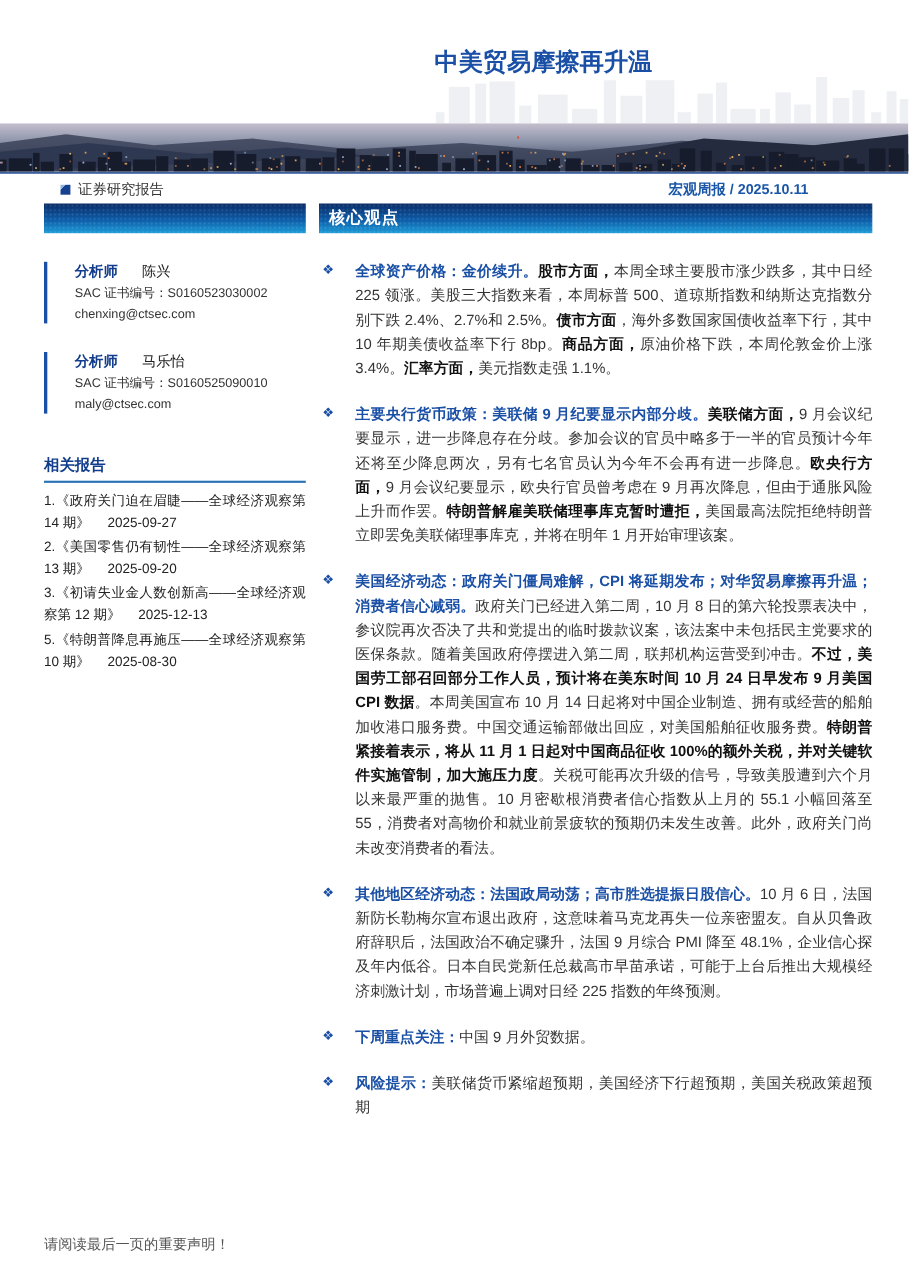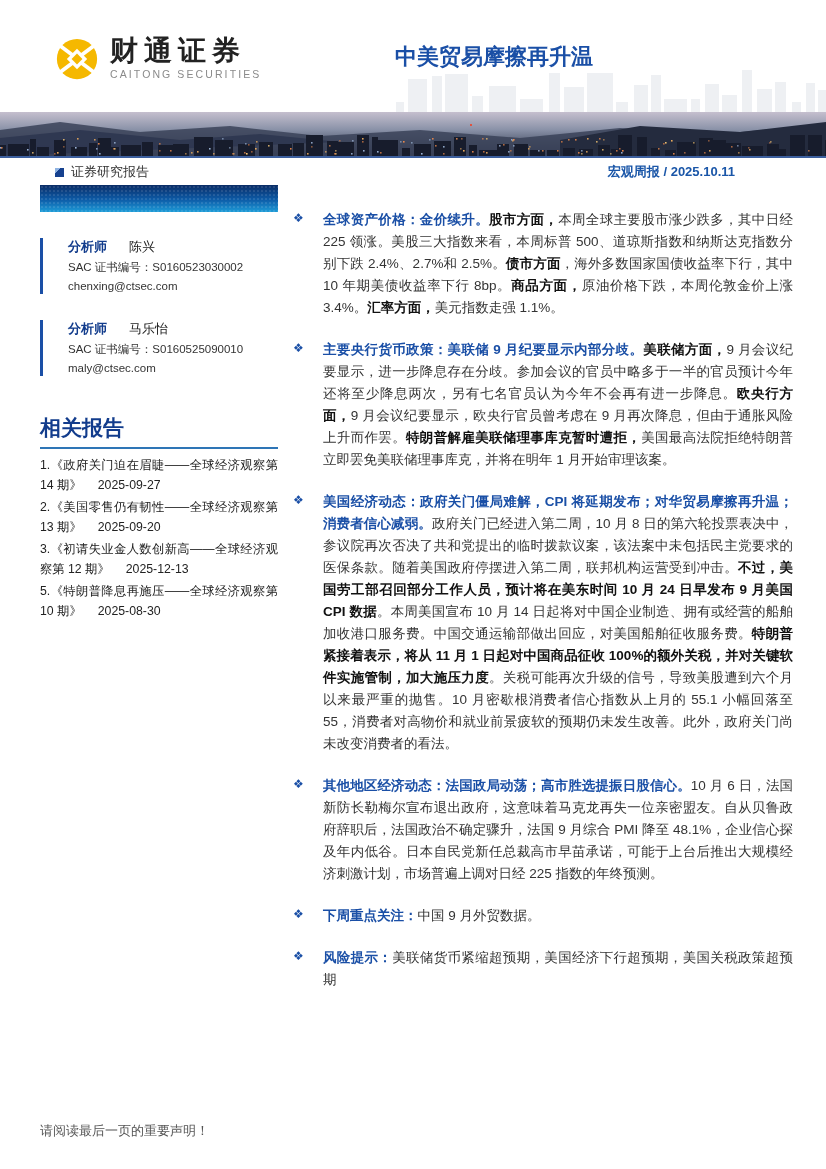--- a/index.html
+++ b/index.html
@@ -40,21 +40,21 @@
   .sidebar{position:absolute;left:40px;top:185px;width:238px;z-index:3;}
   .sidebar-band{width:238px;}
   .analyst{border-left:3px solid #1A4FA6;padding-left:25px;margin-top:26px;}
   .analyst .row1{font-size:13px;line-height:17px;}
   .analyst .lbl{font-weight:bold;color:#123C8C;}
   .analyst .nm{color:#222;margin-left:22px;}
   .analyst .sac{font-size:11.5px;color:#333;margin-top:5px;line-height:15px;}
   .analyst .mail{font-size:11.5px;color:#333;margin-top:4px;line-height:15px;}
 
   .related{margin-top:38px;}
-  .related .hd{font-size:21px;font-weight:bold;color:#123C8C;padding-bottom:5px;
+  .related .hd{font-size:14px;font-weight:bold;color:#123C8C;padding-bottom:5px;
                border-bottom:2px solid #2E75B6;}
   .related .list{margin-top:7px;}
   .related .item{font-size:12.3px;color:#222;line-height:19.5px;text-align:justify;margin-bottom:3px;}
   .related .item .dt{margin-left:16px;white-space:nowrap;}
 
   
   .main{position:absolute;left:290px;top:185px;width:503px;z-index:3;}
   .core-band{width:503px;display:flex;align-items:center;}
   .core-band .ct{position:relative;z-index:1;color:#fff;font-size:15px;font-weight:bold;padding-left:9px;letter-spacing:1px;}
   .bullets{margin-top:24px;}
@@ -66,37 +66,20 @@
   .seg-normal{color:#333;}
 
   
   .footer{position:absolute;left:40px;top:1122px;font-size:13px;color:#555;z-index:3;}
 </style>
 </head>
 <body>
 
 <div class="page">
 
-  <div class="logo-wrap">
-    <svg class="logo-icon" viewBox="0 0 48 48">
-      <circle cx="24" cy="24" r="21" fill="#F5B800"></circle>
-      <g stroke="#ffffff" stroke-width="4">
-        <line x1="6" y1="10" x2="22" y2="22"></line>
-        <line x1="42" y1="10" x2="26" y2="22"></line>
-        <line x1="6" y1="38" x2="22" y2="26"></line>
-        <line x1="42" y1="38" x2="26" y2="26"></line>
-      </g>
-      <rect x="16.5" y="16.5" width="15" height="15" fill="#ffffff" transform="rotate(45 24 24)"></rect>
-      <rect x="20" y="20" width="8" height="8" fill="#F5B800" transform="rotate(45 24 24)"></rect>
-    </svg>
-    <div class="logo-text">
-      <div class="cn">财通证券</div>
-      <div class="en">CAITONG SECURITIES</div>
-    </div>
-  </div>
 
   <svg class="watermark" id="wm" viewBox="0 0 430 52" preserveAspectRatio="none">
       <rect x="0" y="42" width="8" height="10" fill="#dfe2e8"></rect>
       <rect x="12" y="19" width="19" height="33" fill="#dfe2e8"></rect>
       <rect x="36" y="16" width="10" height="36" fill="#dfe2e8"></rect>
       <rect x="49" y="14" width="23" height="38" fill="#dfe2e8"></rect>
       <rect x="76" y="36" width="11" height="16" fill="#dfe2e8"></rect>
       <rect x="93" y="26" width="27" height="26" fill="#dfe2e8"></rect>
       <rect x="124" y="39" width="23" height="13" fill="#dfe2e8"></rect>
       <rect x="153" y="13" width="11" height="39" fill="#dfe2e8"></rect>
@@ -348,20 +331,23 @@
       <div class="list" id="related-list">
           <div class="item"><span>1.《政府关门迫在眉睫——全球经济观察第 14 期》</span><span class="dt">2025-09-27</span></div>
           <div class="item"><span>2.《美国零售仍有韧性——全球经济观察第 13 期》</span><span class="dt">2025-09-20</span></div>
           <div class="item"><span>3.《初请失业金人数创新高——全球经济观察第 12 期》</span><span class="dt">2025-12-13</span></div>
           <div class="item"><span>5.《特朗普降息再施压——全球经济观察第 10 期》</span><span class="dt">2025-08-30</span></div>
         </div>
     </div>
   </div>
 
   <div class="main">
+    <div class="blue-band core-band">
+      <span class="ct">核心观点</span>
+    </div>
     <div class="bullets" id="bullets">
         <div class="bullet">
           <span class="mark">❖</span>
           <p><span class="seg-head">全球资产价格：金价续升。</span><span class="seg-bold">股市方面，</span><span class="seg-normal">本周全球主要股市涨少跌多，其中日经 225 领涨。美股三大指数来看，本周标普 500、道琼斯指数和纳斯达克指数分别下跌 2.4%、2.7%和 2.5%。</span><span class="seg-bold">债市方面</span><span class="seg-normal">，海外多数国家国债收益率下行，其中 10 年期美债收益率下行 8bp。</span><span class="seg-bold">商品方面，</span><span class="seg-normal">原油价格下跌，本周伦敦金价上涨 3.4%。</span><span class="seg-bold">汇率方面，</span><span class="seg-normal">美元指数走强 1.1%。</span></p>
         </div>
         <div class="bullet">
           <span class="mark">❖</span>
           <p><span class="seg-head">主要央行货币政策：美联储 9 月纪要显示内部分歧。</span><span class="seg-bold">美联储方面，</span><span class="seg-normal">9 月会议纪要显示，进一步降息存在分歧。参加会议的官员中略多于一半的官员预计今年还将至少降息两次，另有七名官员认为今年不会再有进一步降息。</span><span class="seg-bold">欧央行方面，</span><span class="seg-normal">9 月会议纪要显示，欧央行官员曾考虑在 9 月再次降息，但由于通胀风险上升而作罢。</span><span class="seg-bold">特朗普解雇美联储理事库克暂时遭拒，</span><span class="seg-normal">美国最高法院拒绝特朗普立即罢免美联储理事库克，并将在明年 1 月开始审理该案。</span></p>
         </div>
         <div class="bullet">

